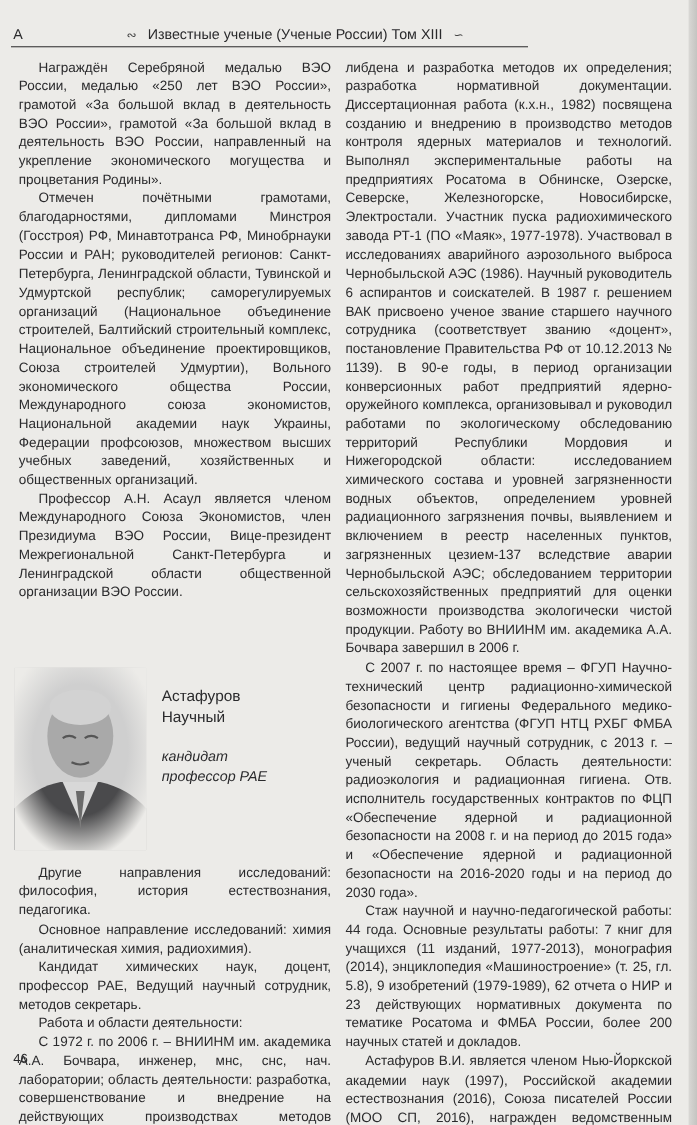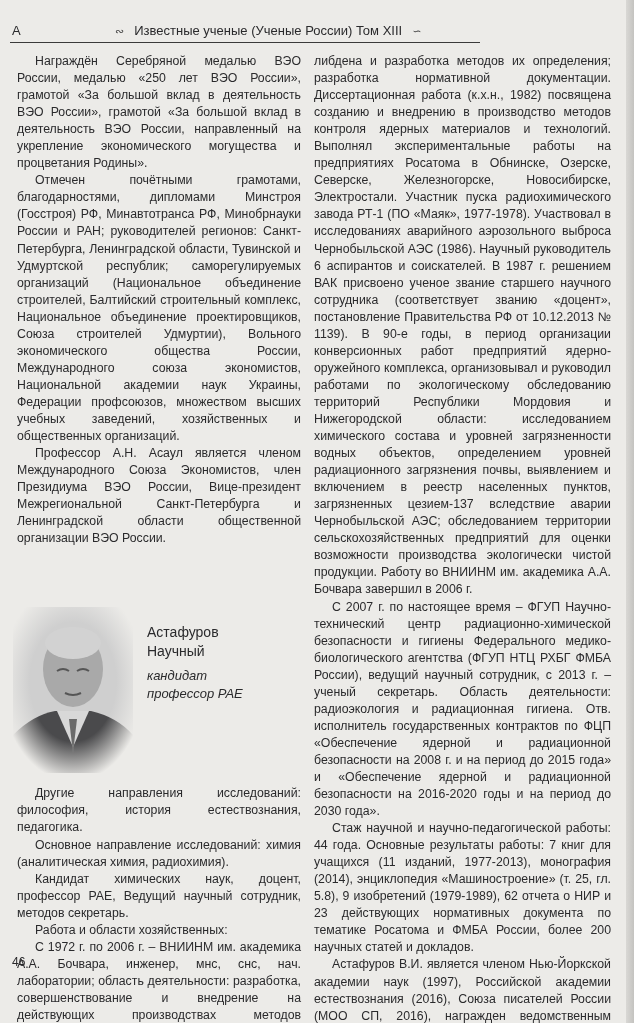--- a/index.html
+++ b/index.html
@@ -36,21 +36,21 @@
   }
   .photo {
     position: absolute; left: -4px; top: 0; width: 120px; height: 166px;
     background: radial-gradient(ellipse at 50% 40%, #d6d6d6 0%, #bdbdbd 40%, #e8e8e6 85%);
     box-shadow: 0 0 10px 6px #ecebe8 inset;
     overflow: hidden;
   }
   .photo svg { width: 120px; height: 166px; display: block; }
   .profile-info { position: absolute; left: 130px; top: 16px; width: 160px; }
   .profile-name { font-weight: normal; font-size: 14px; line-height: 19px; }
-  .profile-title { font-style: italic; font-size: 13px; line-height: 18px; margin-top: 6px; }
+  .profile-title { font-style: italic; font-size: 13px; line-height: 18px; margin-top: 18px; }
   .page-number {
     position: absolute; left: 12px; top: 955px; font-size: 12px;
   }
 </style>
 </head>
 <body>
 
 <div class="page-edge"></div>
 
 <div class="header">
@@ -94,21 +94,21 @@
       <div class="profile-title">
         <div>кандидат</div>
         <div>профессор РАЕ</div>
       </div>
     </div>
   </div>
 
   <p>Другие направления исследований: философия, история естествознания, педагогика.</p>
   <p>Основное направление исследований: химия (аналитическая химия, радиохимия).</p>
   <p>Кандидат химических наук, доцент, профессор РАЕ, Ведущий научный сотрудник, методов секретарь.</p>
-  <p>Работа и области хозяйственных:</p>
+  <p>Работа и области деятельности:</p>
   <p>С 1972 г. по 2006 г. – ВНИИНМ им. академика А.А. Бочвара, инженер, мнс, снс, нач. лаборатории; область деятельности: разработка, совершенствование и внедрение на действующих производствах методов аналитического контроля ядерных материалов и технологий; участие в разработке радиохимических технологий, исследование химико-аналитических свойств плутония, нептуния, урана, тория, циркония, мо-</p>
 </div>
 
 <div class="col col-right">
   <p class="noindent">либдена и разработка методов их определения; разработка нормативной документации. Диссертационная работа (к.х.н., 1982) посвящена созданию и внедрению в производство методов контроля ядерных материалов и технологий. Выполнял экспериментальные работы на предприятиях Росатома в Обнинске, Озерске, Северске, Железногорске, Новосибирске, Электростали. Участник пуска радиохимического завода РТ-1 (ПО «Маяк», 1977-1978). Участвовал в исследованиях аварийного аэрозольного выброса Чернобыльской АЭС (1986). Научный руководитель 6 аспирантов и соискателей. В 1987 г. решением ВАК присвоено ученое звание старшего научного сотрудника (соответствует званию «доцент», постановление Правительства РФ от 10.12.2013 № 1139). В 90-е годы, в период организации конверсионных работ предприятий ядерно-оружейного комплекса, организовывал и руководил работами по экологическому обследованию территорий Республики Мордовия и Нижегородской области: исследованием химического состава и уровней загрязненности водных объектов, определением уровней радиационного загрязнения почвы, выявлением и включением в реестр населенных пунктов, загрязненных цезием-137 вследствие аварии Чернобыльской АЭС; обследованием территории сельскохозяйственных предприятий для оценки возможности производства экологически чистой продукции. Работу во ВНИИНМ им. академика А.А. Бочвара завершил в 2006 г.</p>
   <p>С 2007 г. по настоящее время – ФГУП Научно-технический центр радиационно-химической безопасности и гигиены Федерального медико-биологического агентства (ФГУП НТЦ РХБГ ФМБА России), ведущий научный сотрудник, с 2013 г. – ученый секретарь. Область деятельности: радиоэкология и радиационная гигиена. Отв. исполнитель государственных контрактов по ФЦП «Обеспечение ядерной и радиационной безопасности на 2008 г. и на период до 2015 года» и «Обеспечение ядерной и радиационной безопасности на 2016-2020 годы и на период до 2030 года».</p>
   <p>Стаж научной и научно-педагогической работы: 44 года. Основные результаты работы: 7 книг для учащихся (11 изданий, 1977-2013), монография (2014), энциклопедия «Машиностроение» (т. 25, гл. 5.8), 9 изобретений (1979-1989), 62 отчета о НИР и 23 действующих нормативных документа по тематике Росатома и ФМБА России, более 200 научных статей и докладов.</p>
   <p>Астафуров В.И. является членом Нью-Йоркской академии наук (1997), Российской академии естествознания (2016), Союза писателей России (МОО СП, 2016), награжден ведомственным знаком «Ветеран атомной энергетики и</p>
 </div>
 

